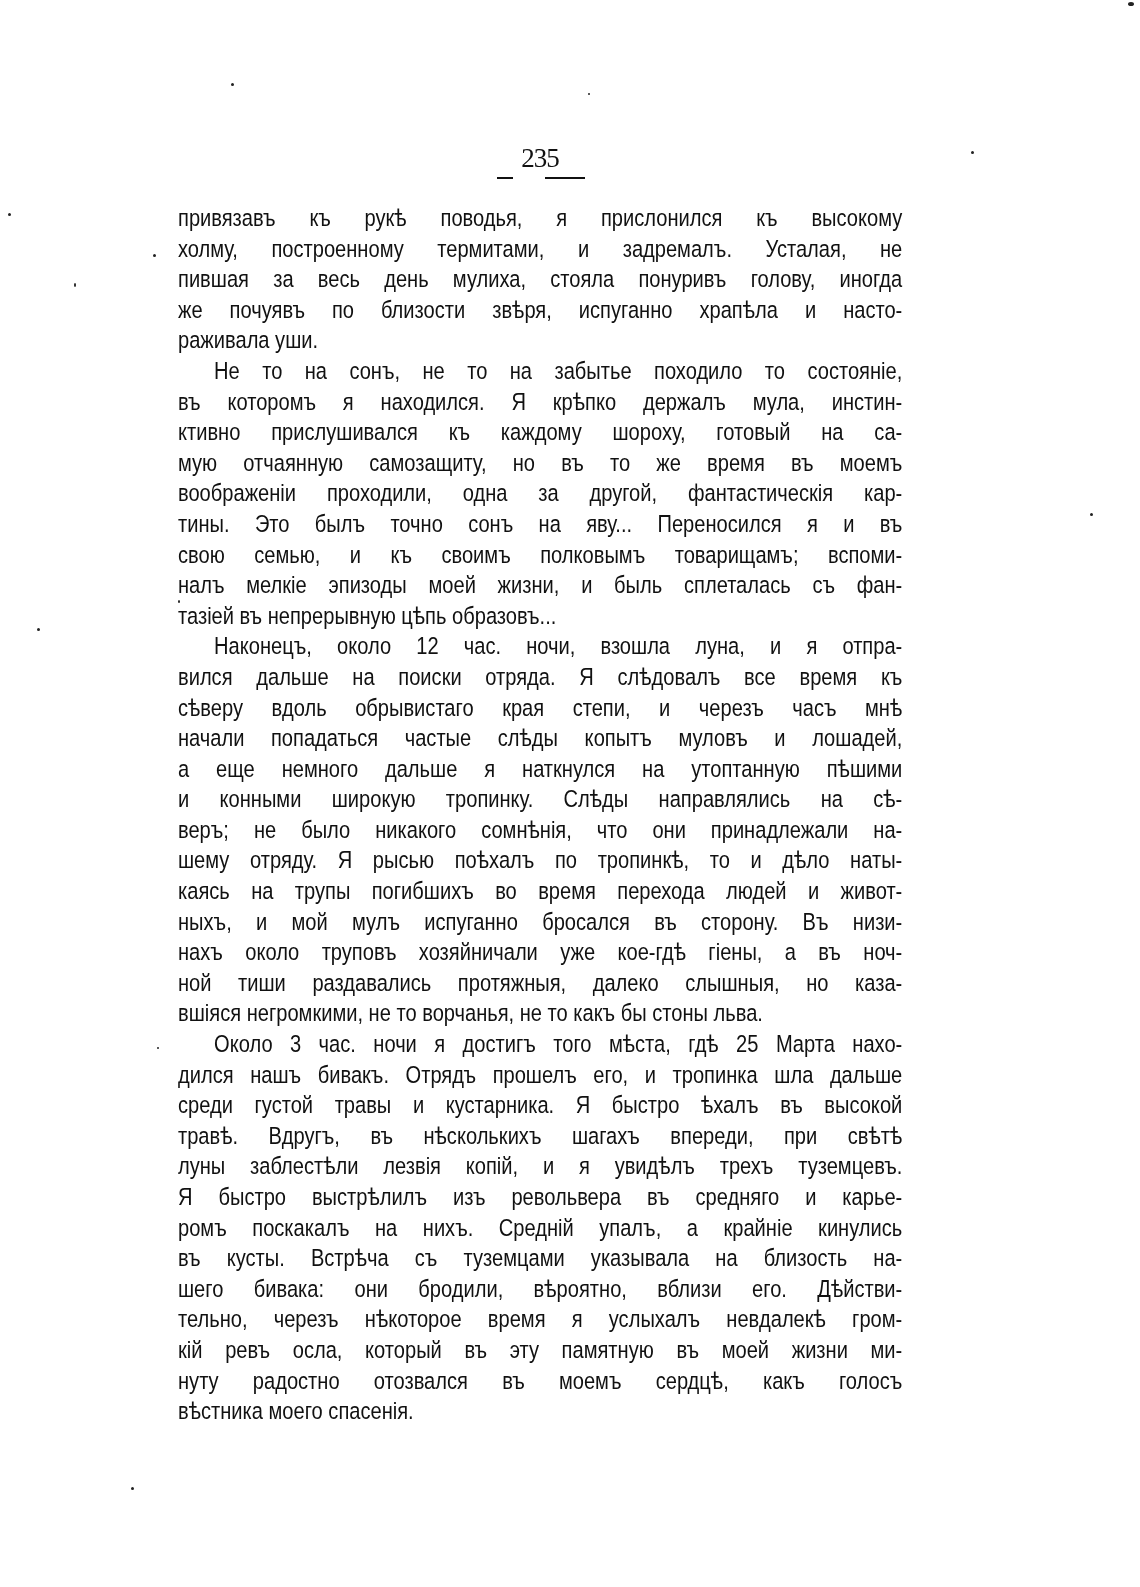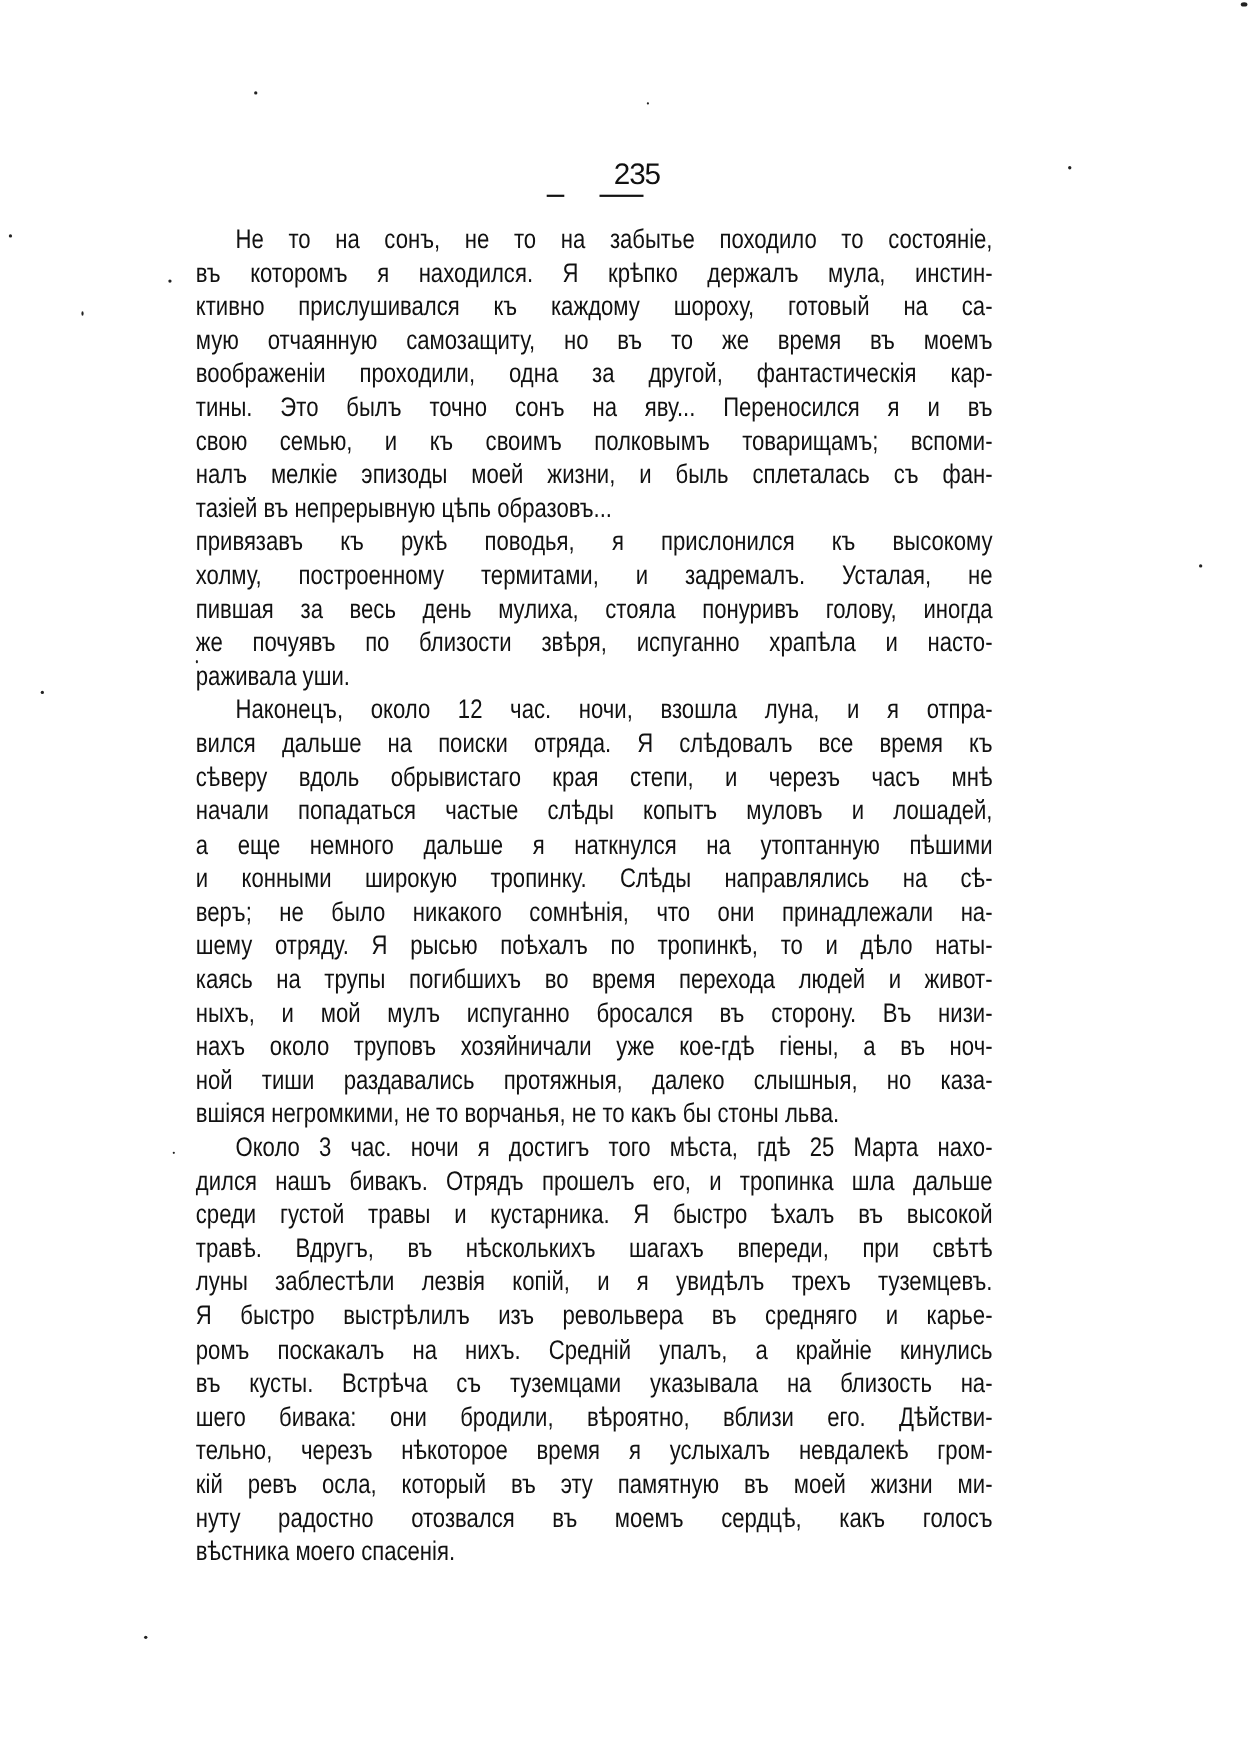--- a/index.html
+++ b/index.html
@@ -16,22 +16,21 @@
     color: #111111;
   }
   .page-number {
     position: absolute;
     top: 143px;
     left: 0;
     width: 1080px;
     text-align: center;
     font-size: 27px;
     letter-spacing: -1px;
-    font-family: Liberation Sans, sans-serif;
-    margin-left: 39px;
+    font-family: Liberation Serif, serif;
   }
   .page-number-rule {
     position: absolute;
     top: 177px;
     height: 2px;
     background: #111;
   }
   .text-block {
     position: absolute;
     top: 203px;
@@ -68,36 +67,36 @@
 </head>
 <body>
 
 <div>
   <div class="page-number">235</div>
   <div class="page-number-rule" style="left:497px;width:16px;"></div>
   <div class="page-number-rule" style="left:545px;width:40px;"></div>
 
   <div class="text-block" id="text-block">
       <div>
+        <div class="line">привязавъ къ рукѣ поводья, я прислонился къ высокому</div>
+        <div class="line">холму, построенному термитами, и задремалъ. Усталая, не</div>
+        <div class="line">пившая за весь день мулиха, стояла понуривъ голову, иногда</div>
+        <div class="line">же почуявъ по близости звѣря, испуганно храпѣла и насто-</div>
+        <div class="line last">раживала уши.</div>
+      </div>
+      <div>
         <div class="line indent">Не то на сонъ, не то на забытье походило то состояніе,</div>
         <div class="line">въ которомъ я находился. Я крѣпко держалъ мула, инстин-</div>
         <div class="line">ктивно прислушивался къ каждому шороху, готовый на са-</div>
         <div class="line">мую отчаянную самозащиту, но въ то же время въ моемъ</div>
         <div class="line">воображеніи проходили, одна за другой, фантастическія кар-</div>
         <div class="line">тины. Это былъ точно сонъ на яву... Переносился я и въ</div>
         <div class="line">свою семью, и къ своимъ полковымъ товарищамъ; вспоми-</div>
         <div class="line">налъ мелкіе эпизоды моей жизни, и быль сплеталась съ фан-</div>
         <div class="line last">тазіей въ непрерывную цѣпь образовъ...</div>
-      </div>
-      <div>
-        <div class="line">привязавъ къ рукѣ поводья, я прислонился къ высокому</div>
-        <div class="line">холму, построенному термитами, и задремалъ. Усталая, не</div>
-        <div class="line">пившая за весь день мулиха, стояла понуривъ голову, иногда</div>
-        <div class="line">же почуявъ по близости звѣря, испуганно храпѣла и насто-</div>
-        <div class="line last">раживала уши.</div>
       </div>
       <div>
         <div class="line indent">Наконецъ, около 12 час. ночи, взошла луна, и я отпра-</div>
         <div class="line">вился дальше на поиски отряда. Я слѣдовалъ все время къ</div>
         <div class="line">сѣверу вдоль обрывистаго края степи, и черезъ часъ мнѣ</div>
         <div class="line">начали попадаться частые слѣды копытъ муловъ и лошадей,</div>
         <div class="line">а еще немного дальше я наткнулся на утоптанную пѣшими</div>
         <div class="line">и конными широкую тропинку. Слѣды направлялись на сѣ-</div>
         <div class="line">веръ; не было никакого сомнѣнія, что они принадлежали на-</div>
         <div class="line">шему отряду. Я рысью поѣхалъ по тропинкѣ, то и дѣло наты-</div>

